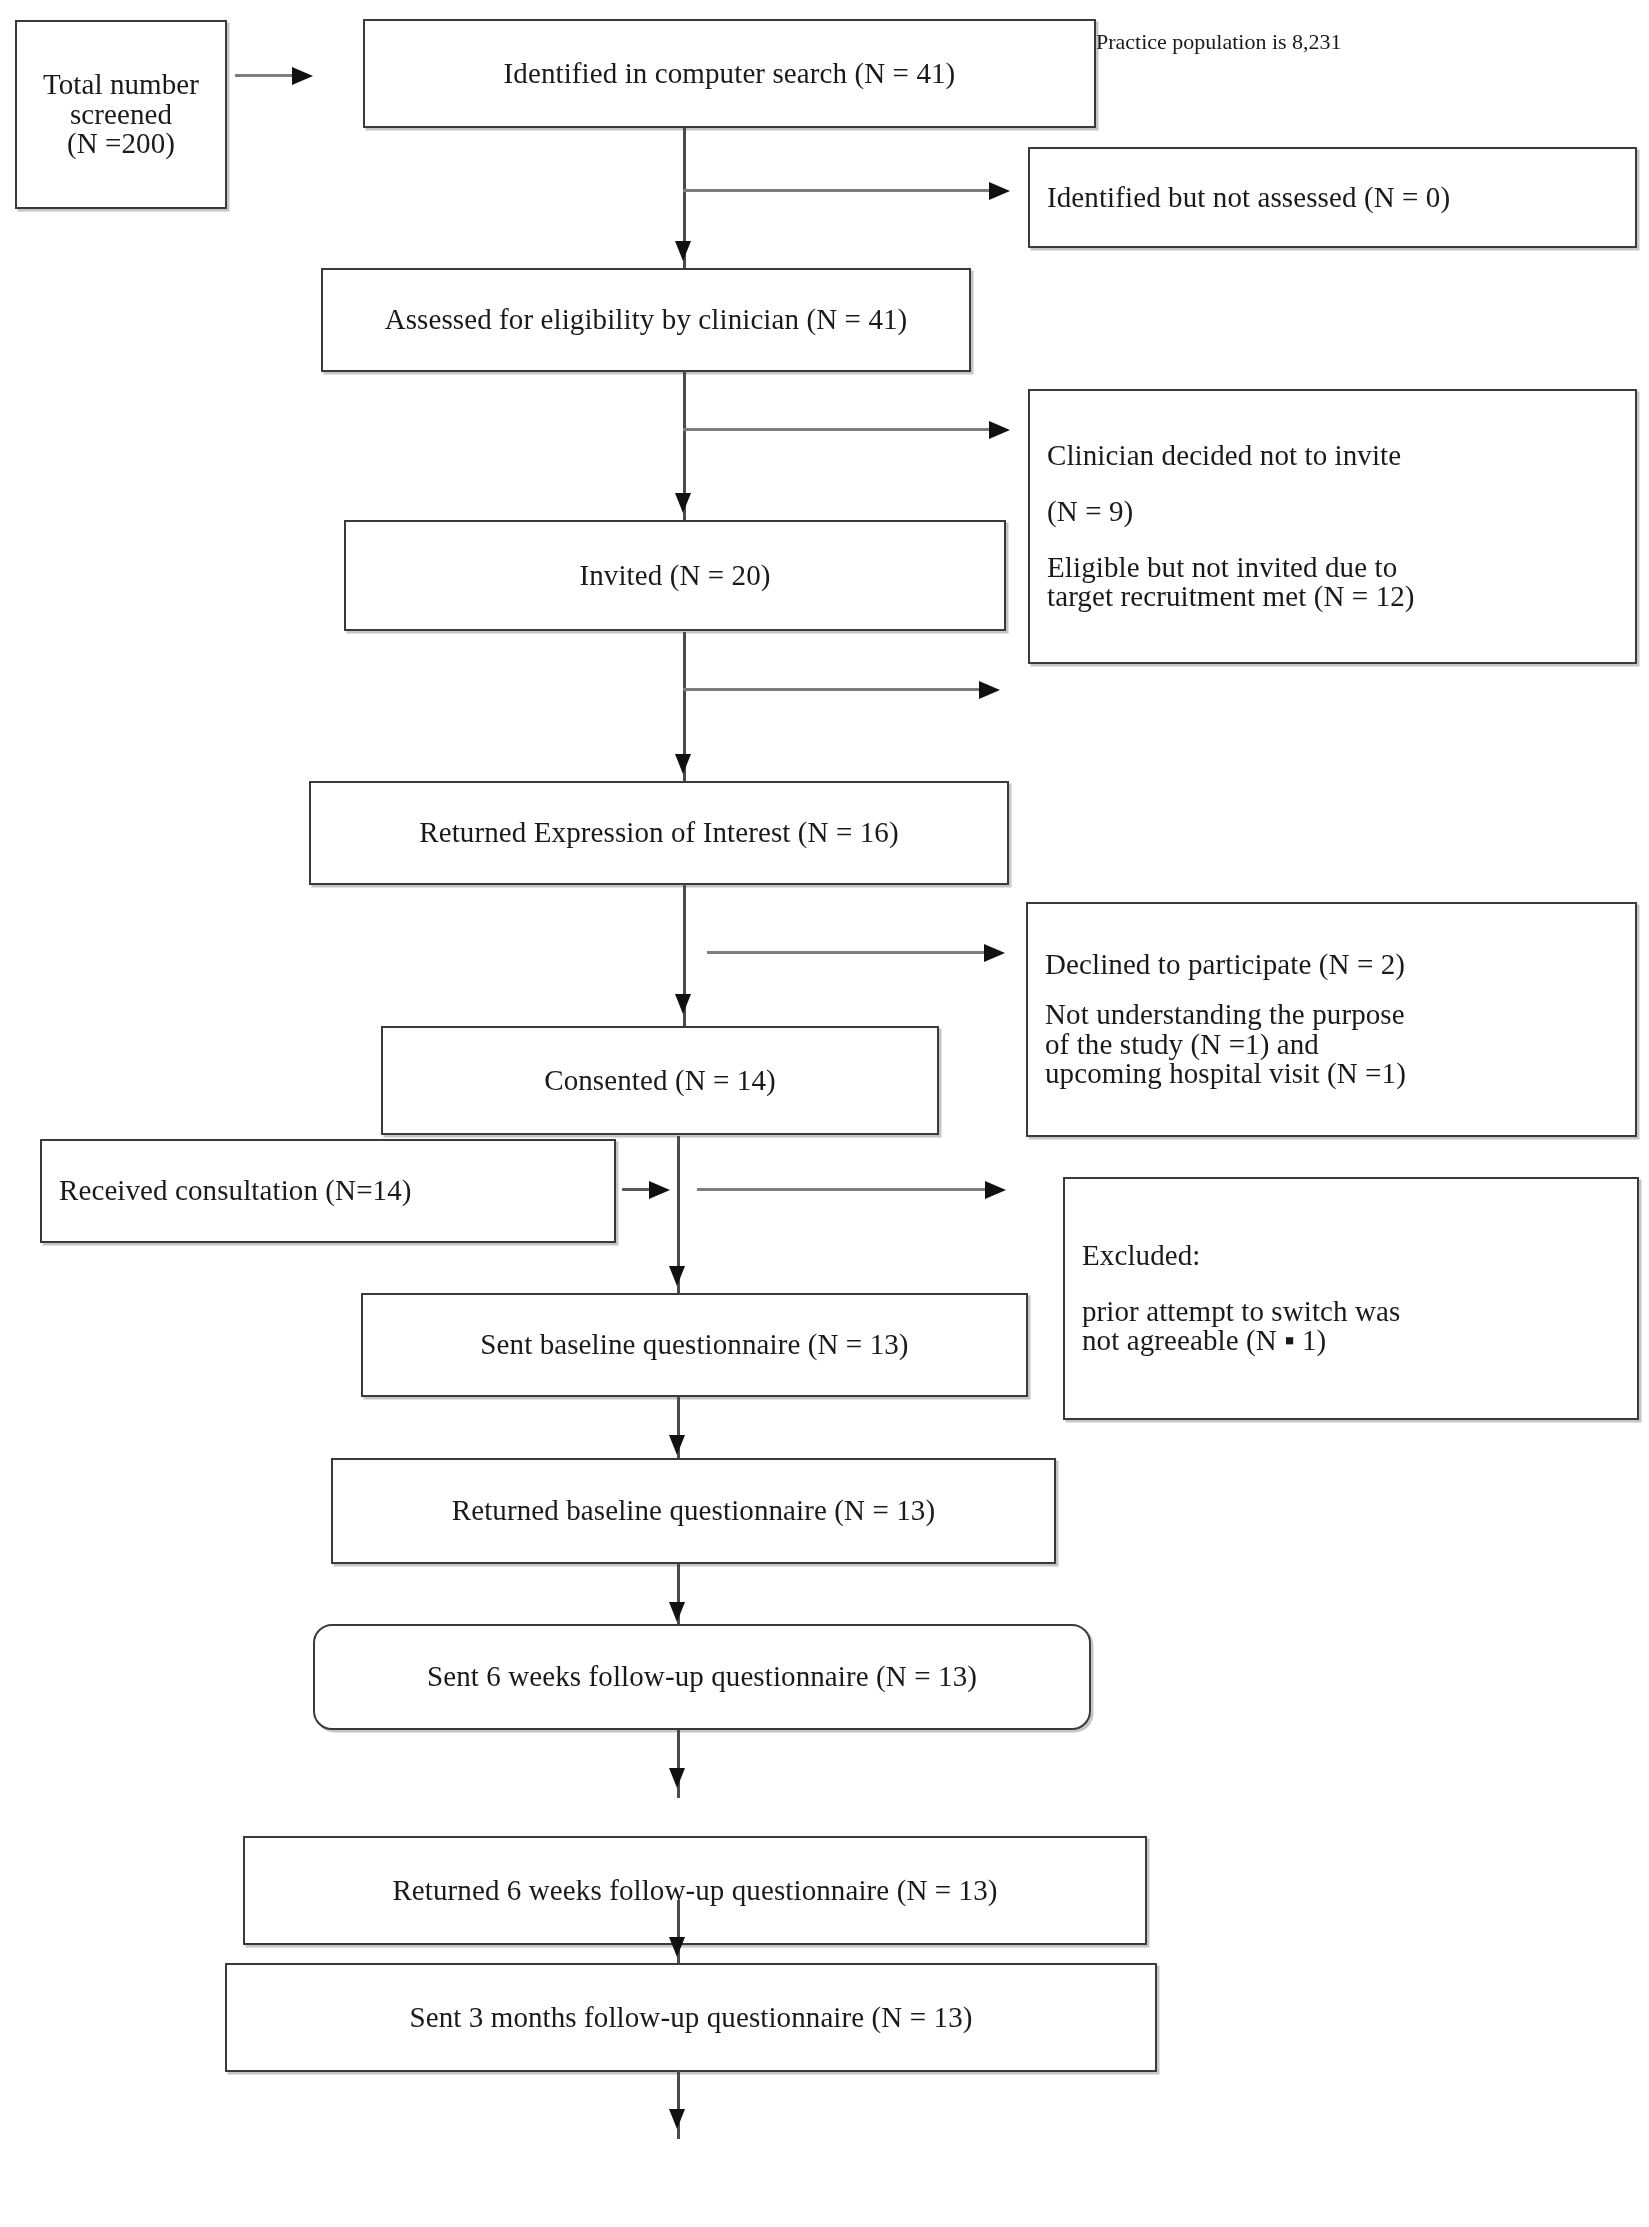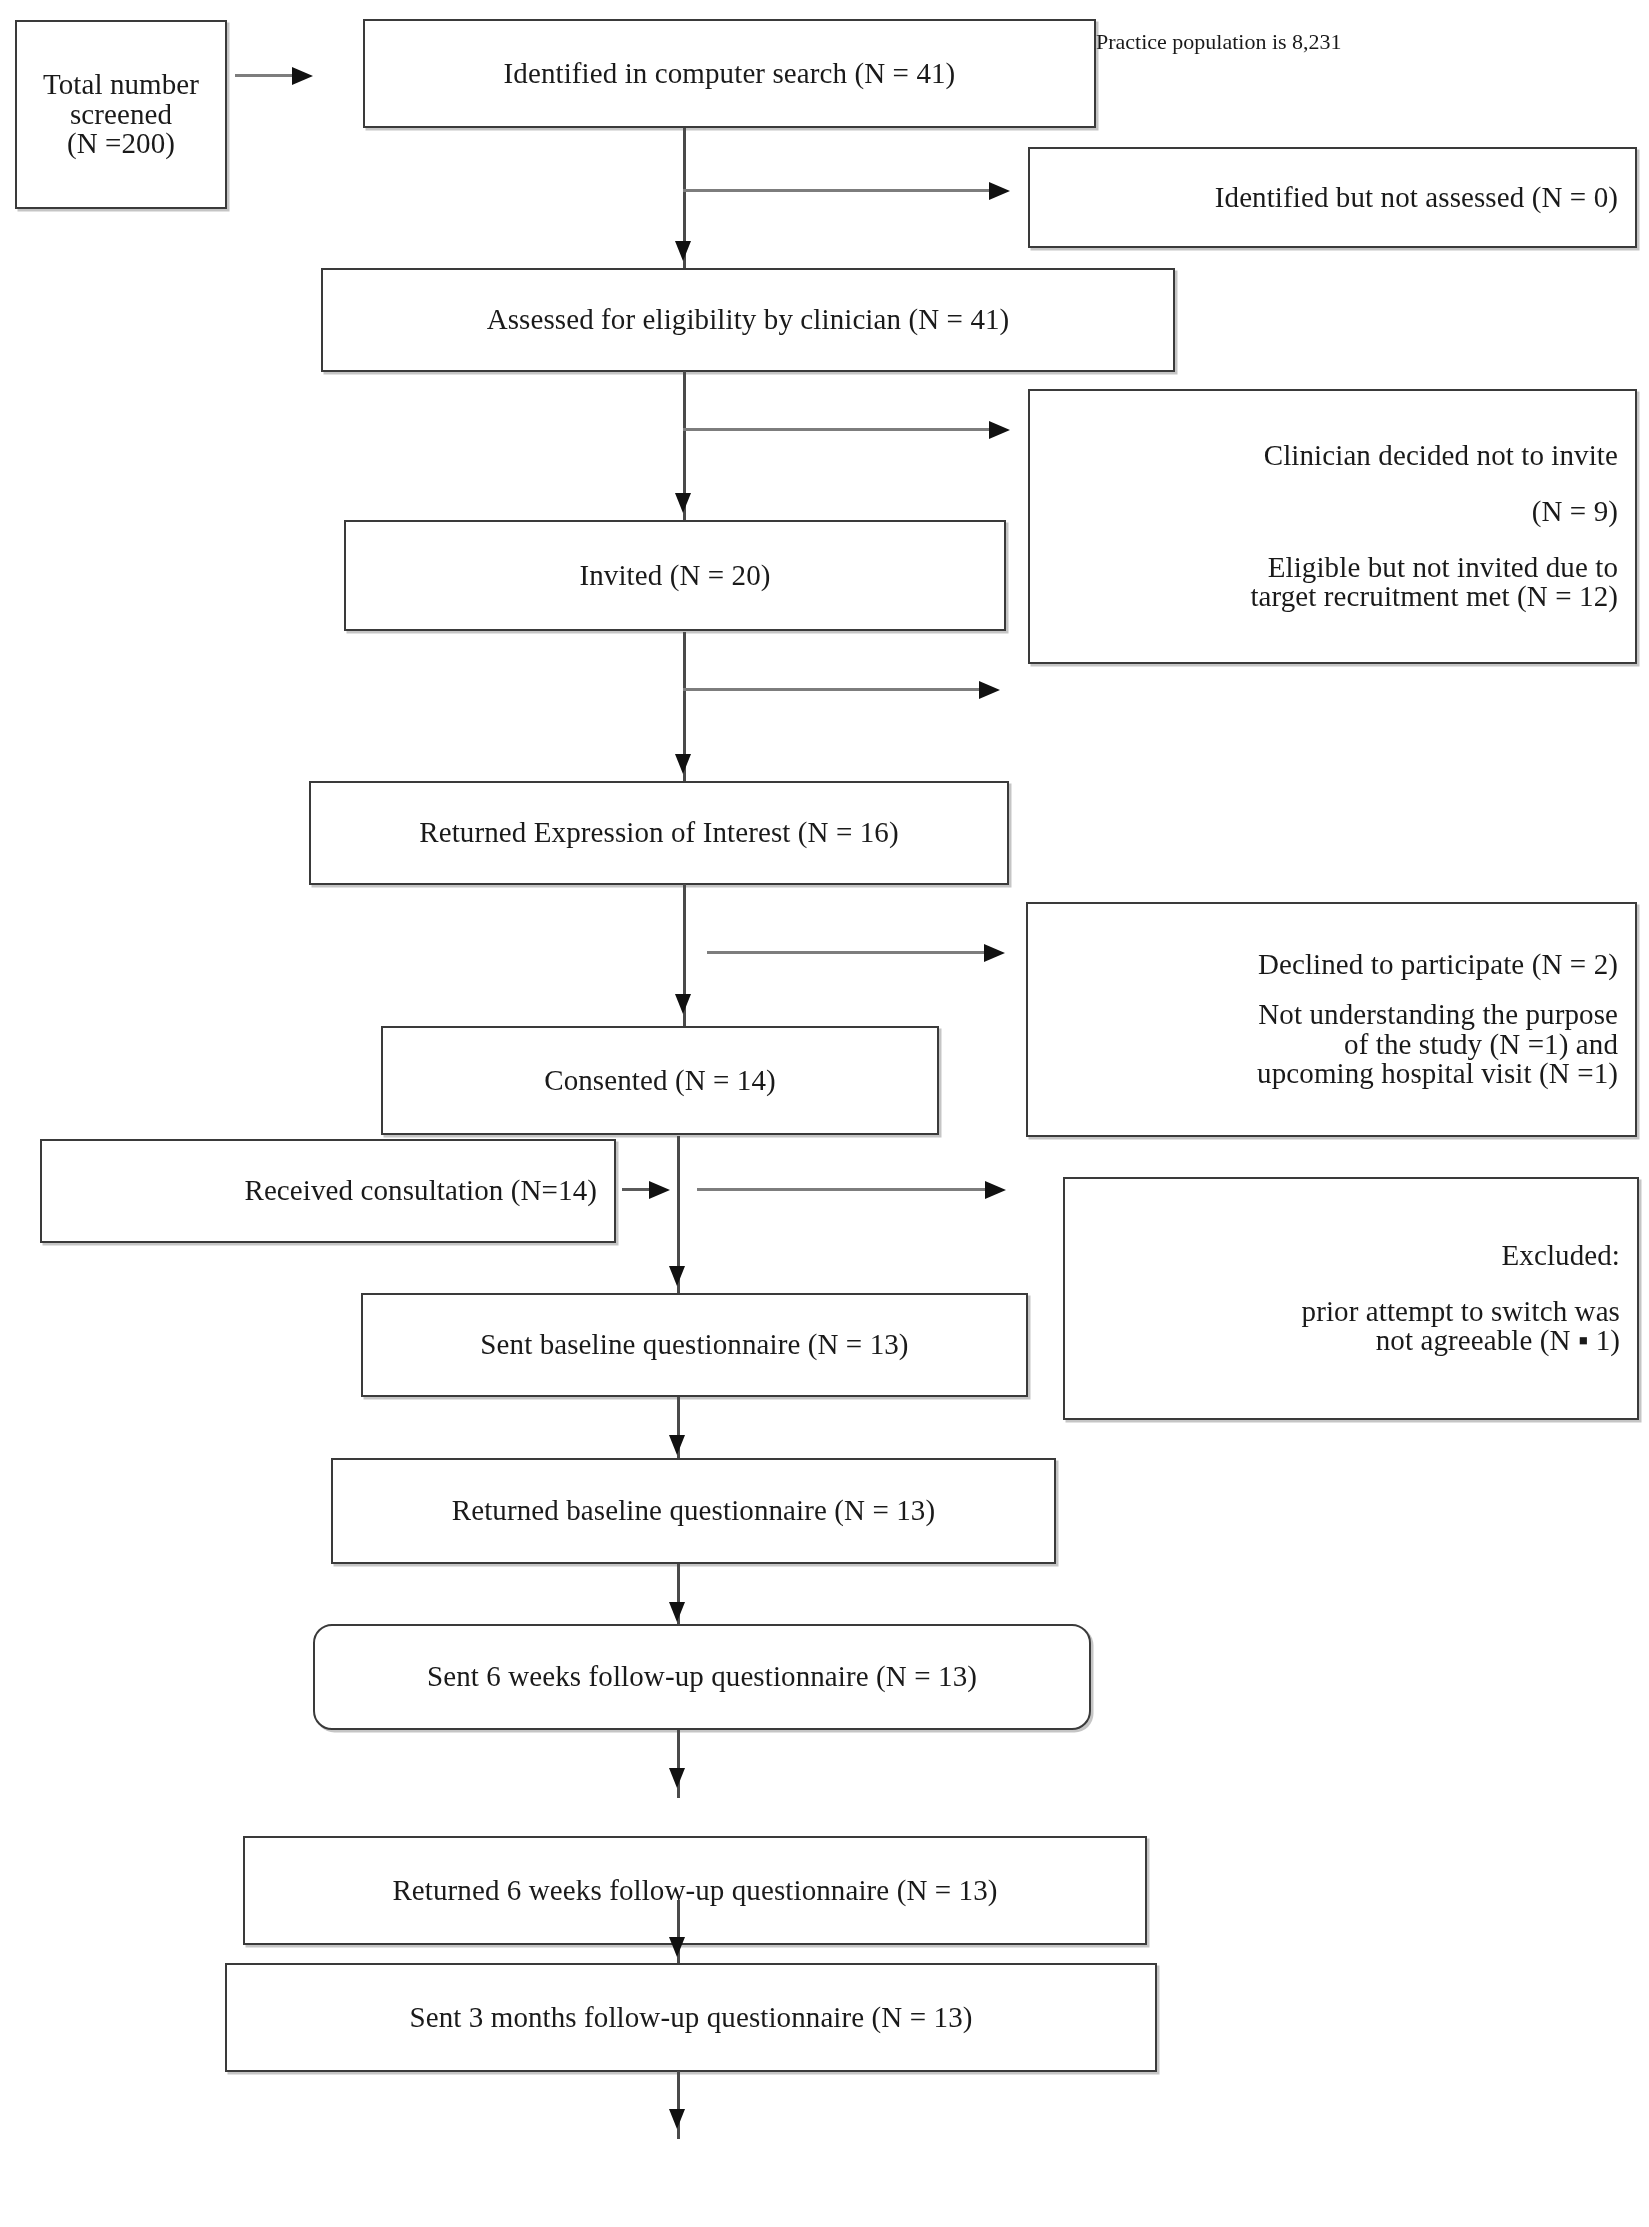--- a/index.html
+++ b/index.html
@@ -22,21 +22,21 @@
     position: absolute;
     box-sizing: border-box;
     background: #ffffff;
     border: 2px solid #3a3a3a;
     display: flex;
     flex-direction: column;
     justify-content: center;
     box-shadow: 2.5px 2.5px 0 0 rgba(150,150,150,0.55);
   }
   .node.center { align-items: center; text-align: center; }
-  .node.left   { align-items: flex-start; text-align: right; }
+  .node.left   { align-items: flex-start; text-align: left; }
   .node .pad { padding: 0 17px; width: 100%; box-sizing: border-box; }
   .line {
     display: block;
     font-size: 29px;
     line-height: 1.02;
     letter-spacing: 0.1px;
     white-space: nowrap;
   }
   .line.wrap { white-space: normal; }
   .gap-lg { height: 26px; }
@@ -104,21 +104,21 @@
 
   <div class="hline" style="left:683px; top:189px; width:313px;"></div>
   <div class="arrow-right" style="left:989px; top:182px;"></div>
 
   <div class="node left" style="left:1028px; top:147px; width:609px; height:101px;">
     <div class="pad">
       <span class="line">Identified but not assessed (N = 0)</span>
     </div>
   </div>
 
-  <div class="node center" style="left:321px; top:268px; width:854px; height:104px;">
+  <div class="node center" style="left:321px; top:268px; width:650px; height:104px;">
     <div class="pad">
       <span class="line">Assessed for eligibility by clinician (N = 41)</span>
     </div>
   </div>
 
   <div class="vline" style="left:683px; top:371px; height:149px;"></div>
   <div class="arrow-down" style="left:675px; top:493px;"></div>
 
   <div class="hline" style="left:683px; top:428px; width:313px;"></div>
   <div class="arrow-right" style="left:989px; top:421px;"></div>

